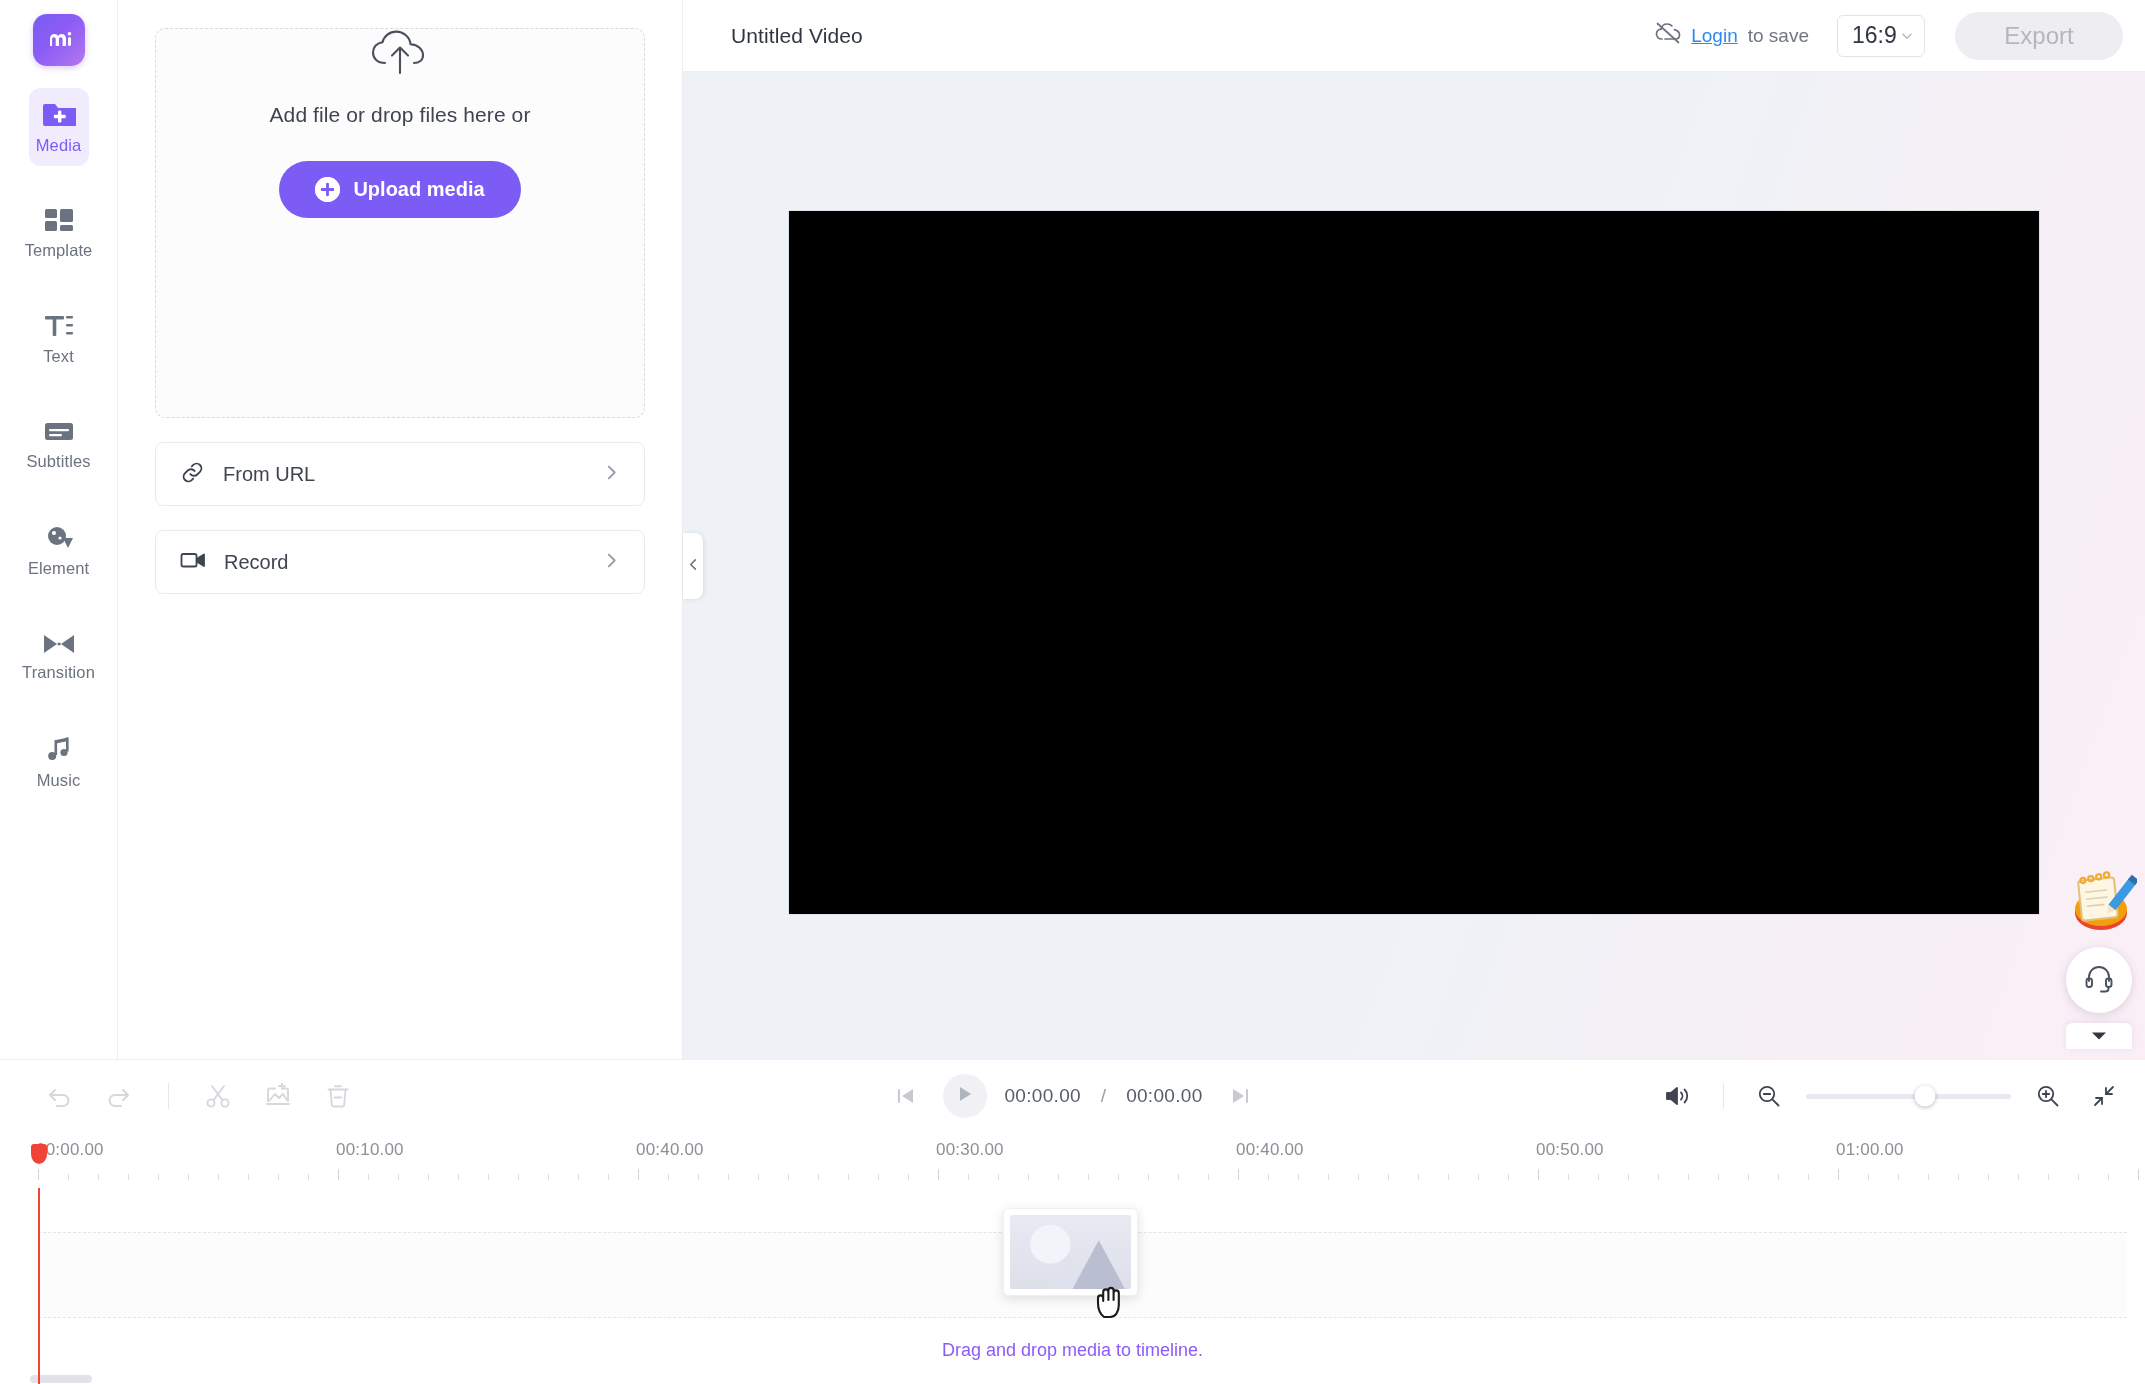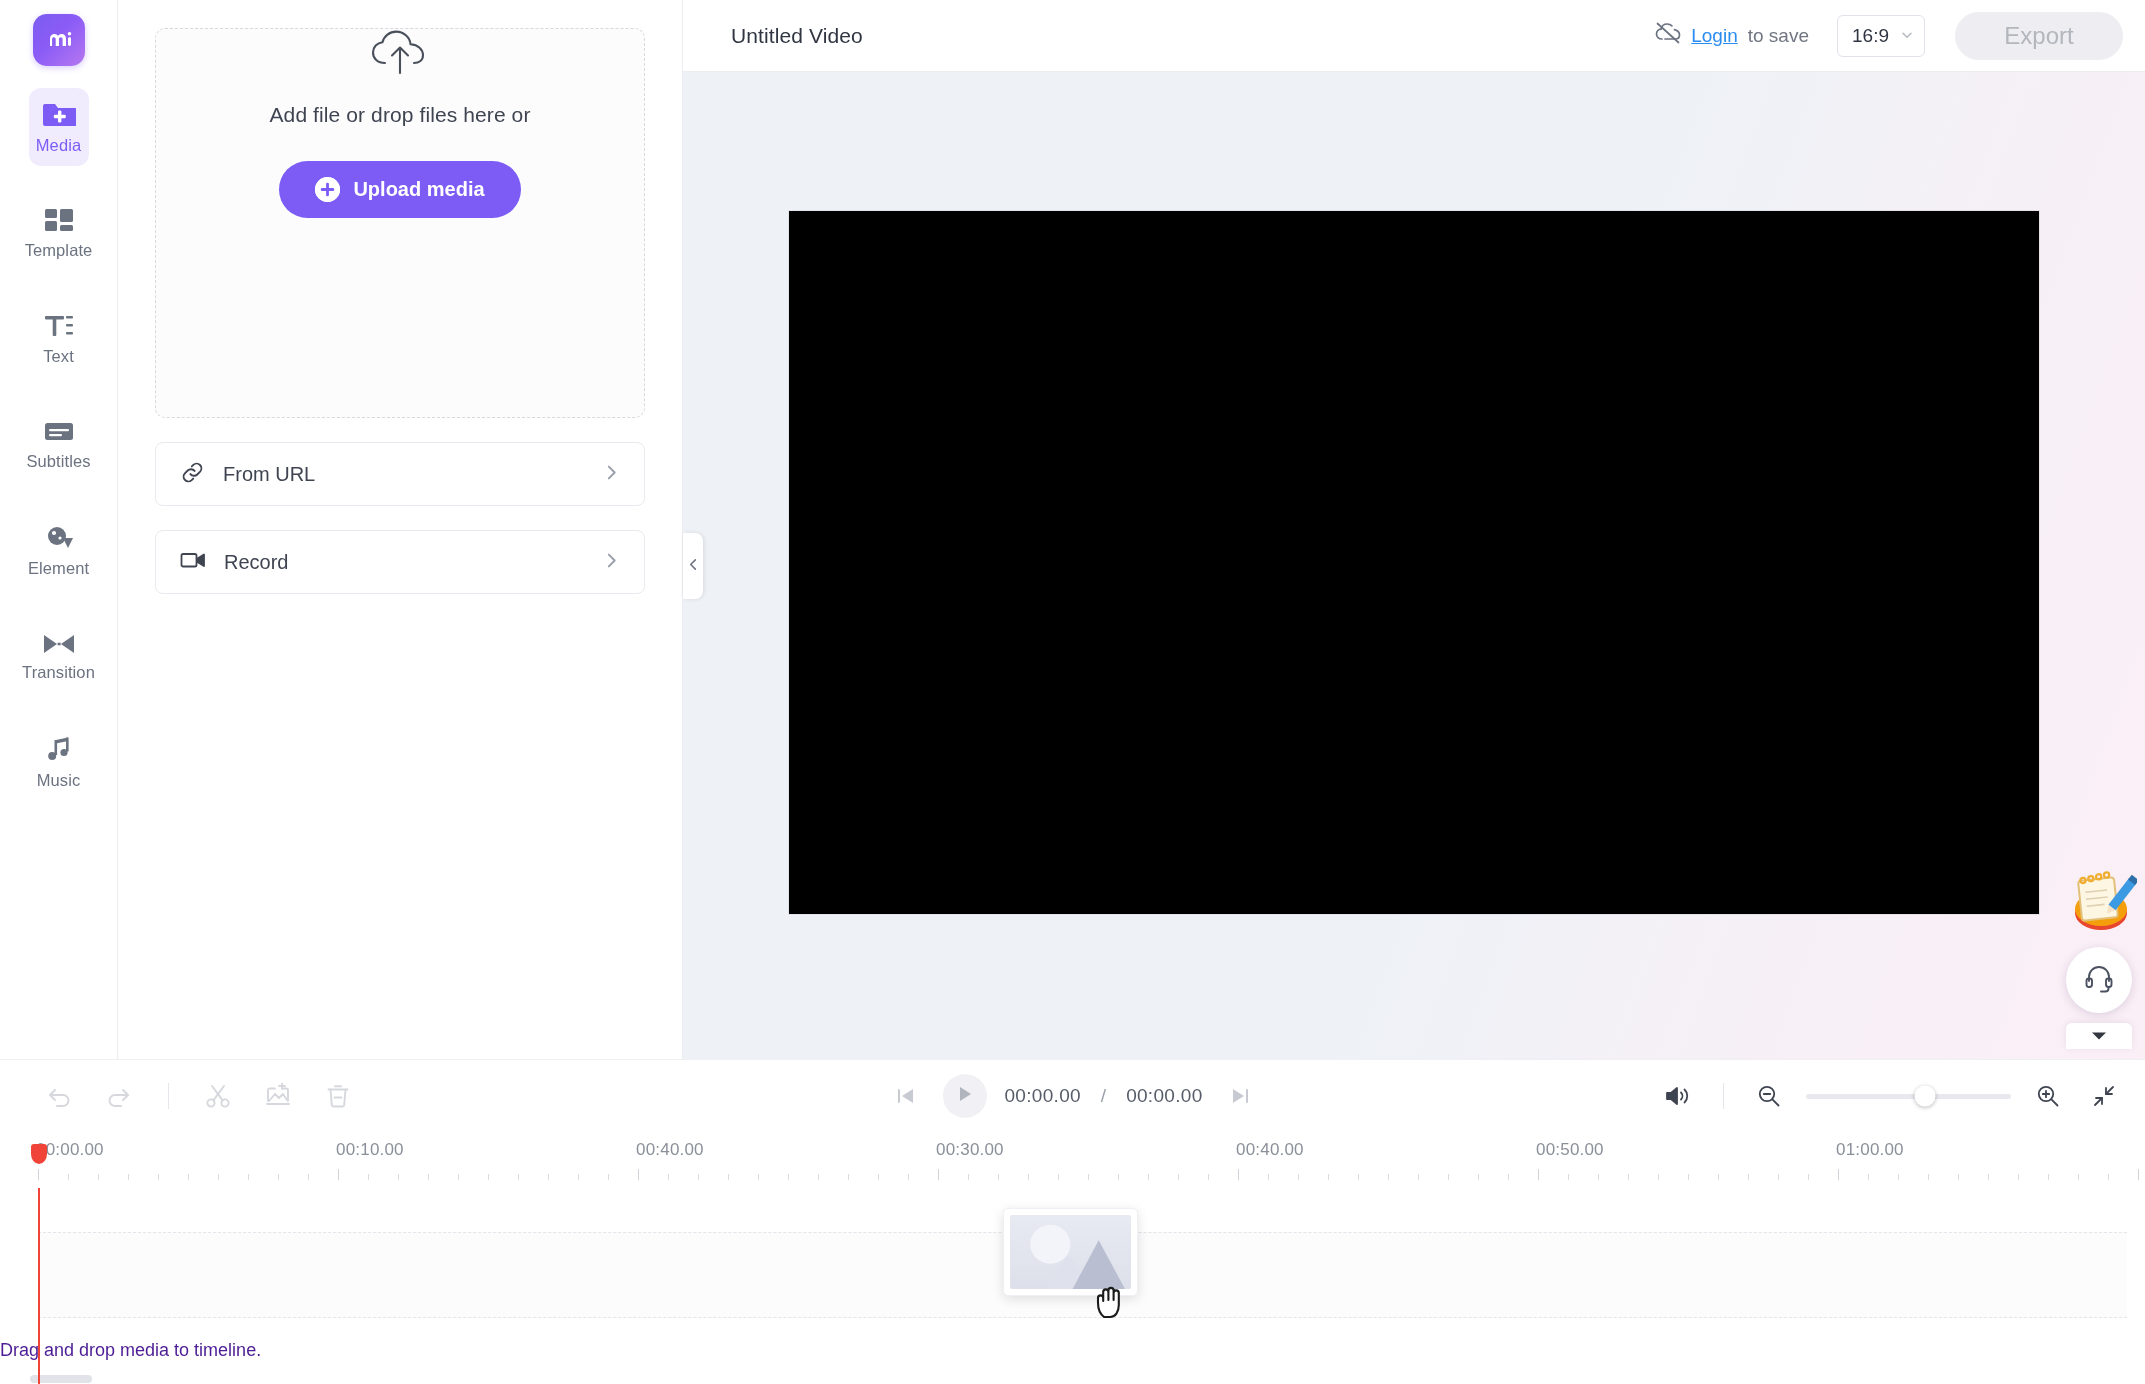--- a/index.html
+++ b/index.html
@@ -78,21 +78,21 @@
   .header {
     height: 72px; background: #fff; border-bottom: 1px solid #ececf1;
     display: flex; align-items: center; padding: 0 22px 0 48px; gap: 16px;
   }
   .doc-title { font-size: 21px; color: #2f3541; flex: 1; letter-spacing: .1px; }
   .login-wrap { display: flex; align-items: center; gap: 10px; font-size: 19px; color: #707682; }
   .login-link { color: #2b8cf0; text-decoration: underline; cursor: pointer; }
   .ratio-select {
     width: 88px; height: 42px; border: 1px solid #e2e2ea; border-radius: 6px;
     display: flex; align-items: center; justify-content: space-between;
-    padding: 0 10px 0 14px; font-size: 19px; color: #2f3541; cursor: pointer;
+    padding: 0 10px 0 14px; font-size: 23px; color: #2f3541; cursor: pointer;
     margin-left: 12px; background: #fff;
   }
   .export-btn {
     width: 168px; height: 48px; border-radius: 999px; border: none;
     background: #eeeef2; color: #b3b6bd; font-size: 24px; cursor: default;
     margin-left: 14px; font-family: inherit;
   }
   .stage {
     flex: 1; position: relative; min-height: 0;
     background: linear-gradient(110deg, #eef2f7 0%, #eef2f7 55%, #f6f0f6 78%, #fbeff6 100%);
@@ -165,22 +165,22 @@
   .playhead-knob {
     position: absolute; top: -44px; left: -7px; width: 16px; height: 20px;
     background: #f04438; border-radius: 3px 3px 50% 50%;
   }
   .dropband {
     position: absolute; left: 38px; right: 18px; top: 44px; height: 86px;
     border-top: 1.5px dashed #e4e4ea; border-bottom: 1.5px dashed #e4e4ea;
     background: #fcfcfd;
   }
   .drop-hint {
-    position: absolute; top: 152px; left: 0; right: 0; 
-    font-size: 18px; color: #4c1d95;
+    position: absolute; top: 152px; left: 0; right: 0; text-align: center;
+    font-size: 18px; color: #8b5cf6;
   }
   .ghost-thumb {
     position: absolute; left: 1003px; top: 20px; width: 135px; height: 88px;
     background: #fff; border: 1px solid #f0f0f4; border-radius: 5px;
     box-shadow: 0 3px 12px rgba(0,0,0,.12); padding: 6px; z-index: 10;
   }
   .ghost-inner {
     width: 100%; height: 100%; border-radius: 2px;
     background: linear-gradient(180deg, #e8eaf2 0%, #dde0ea 100%);
     position: relative; overflow: hidden;

